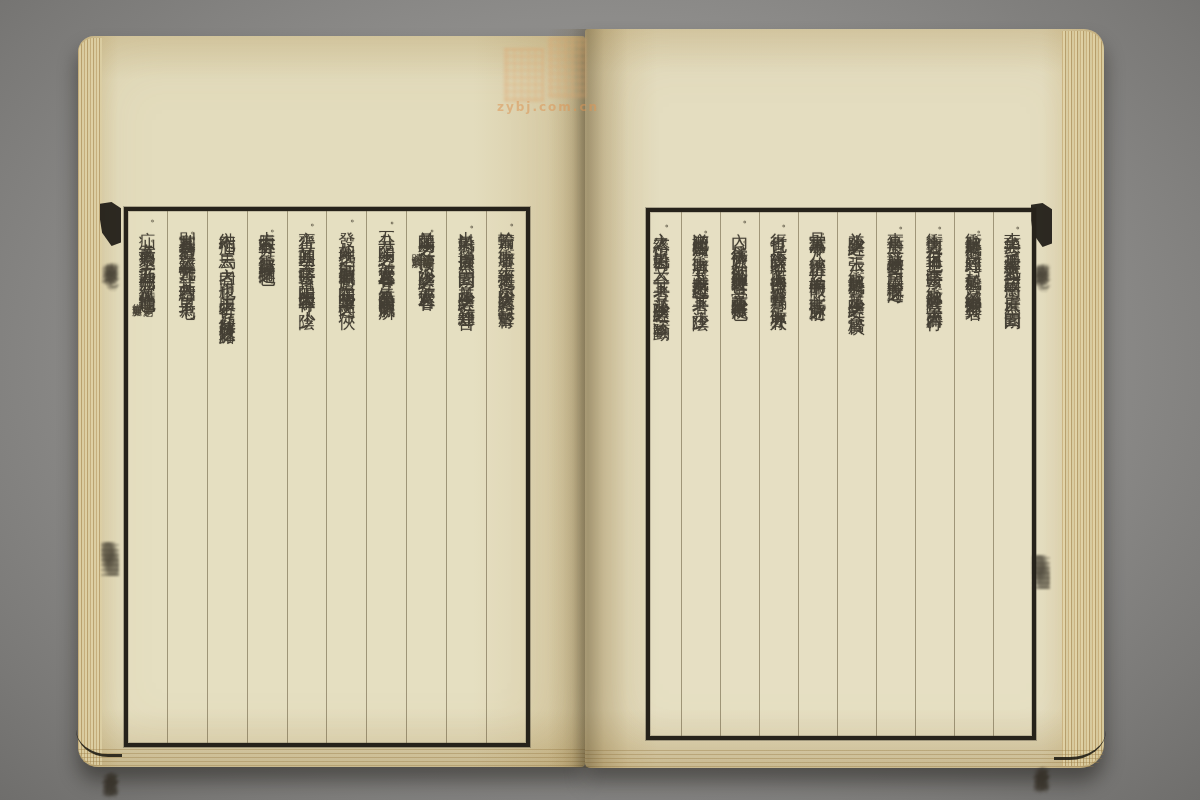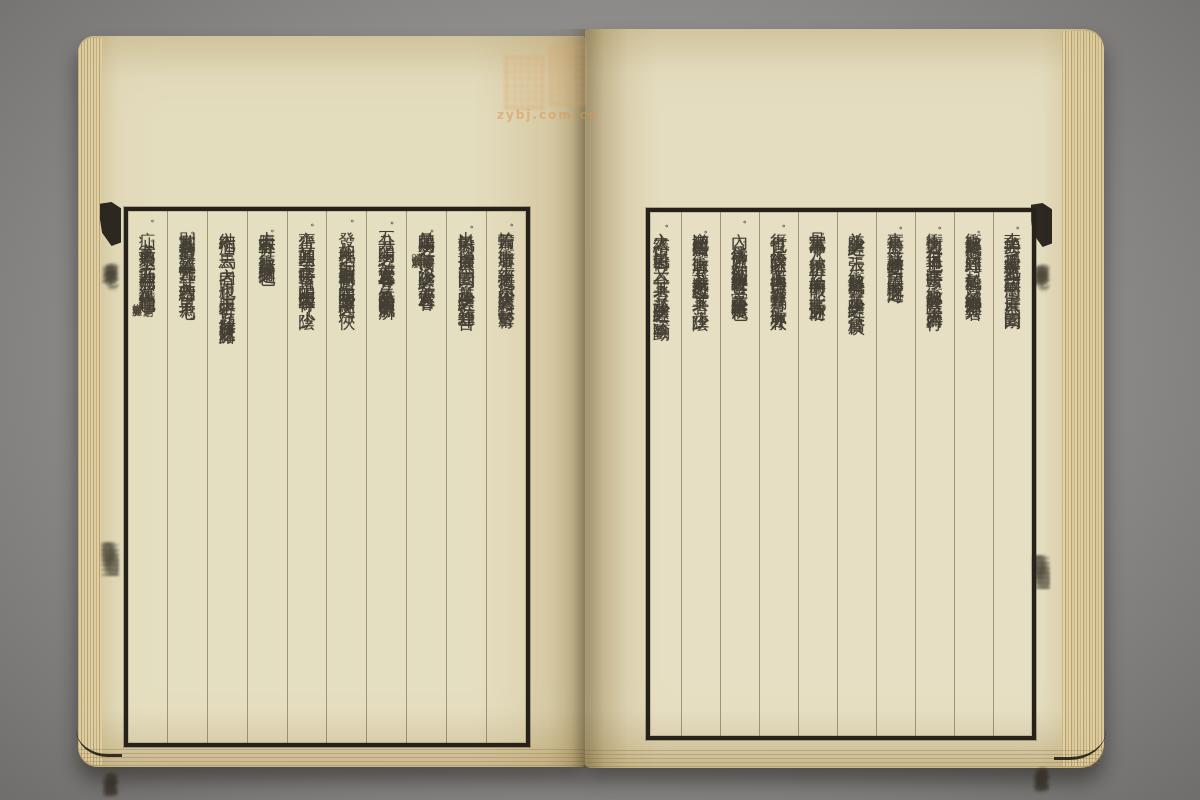--- a/index.html
+++ b/index.html
@@ -116,21 +116,21 @@
       repeating-linear-gradient(0deg, rgba(40,35,26,.35) 0 2px, rgba(0,0,0,0) 2px 5px);
     filter:blur(.8px);opacity:.8;
   }
   .strip-right .strip-smudge{top:352px;}
   
   .gutter{
     position:absolute;left:548px;top:29px;width:80px;height:739px;pointer-events:none;
     background:linear-gradient(90deg, rgba(0,0,0,0) 0%, rgba(110,90,48,.14) 30%, rgba(72,60,32,.32) 50%, rgba(110,90,48,.14) 70%, rgba(0,0,0,0) 100%);
   }
   
-  .watermark{position:absolute;left:492px;top:40px;width:112px;height:82px;pointer-events:none;}
+  .watermark{position:absolute;left:492px;top:32px;width:112px;height:82px;pointer-events:none;}
   .seal-glyph{
     position:absolute;border:2px solid rgba(222,158,100,.40);
     background:
       repeating-linear-gradient(0deg, rgba(224,164,106,.42) 0 3px, rgba(0,0,0,0) 3px 7px),
       repeating-linear-gradient(90deg, rgba(224,164,106,.42) 0 3px, rgba(0,0,0,0) 3px 7px);
     filter:blur(1.6px);opacity:.55;
   }
   .seal-glyph.g1{left:12px;top:16px;width:36px;height:50px;}
   .seal-glyph.g2{left:56px;top:6px;width:34px;height:56px;}
   .wm-url{

